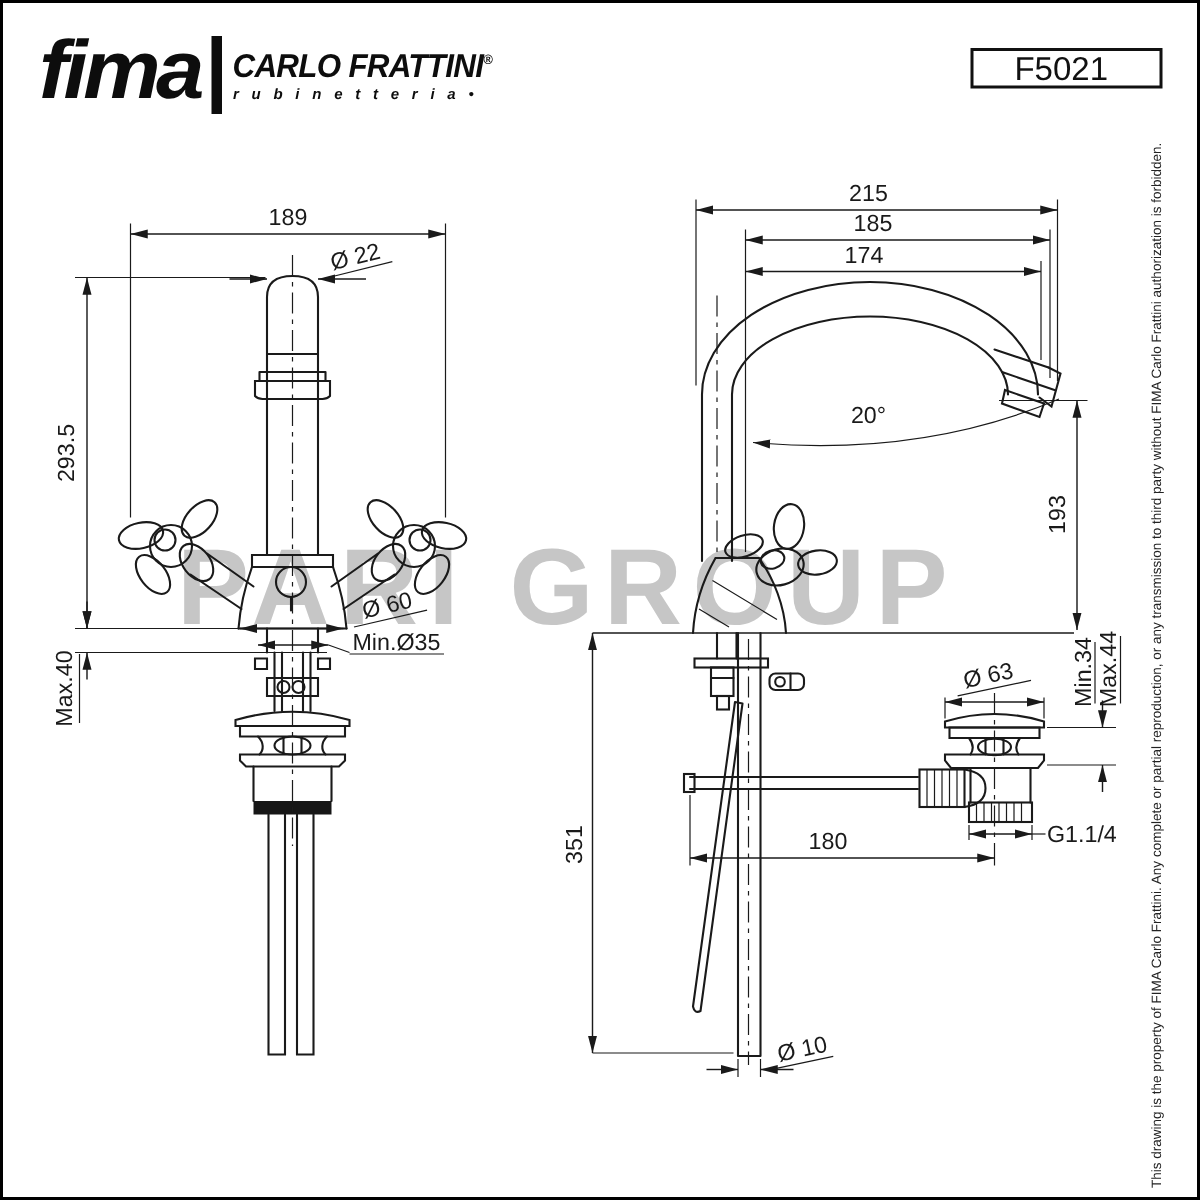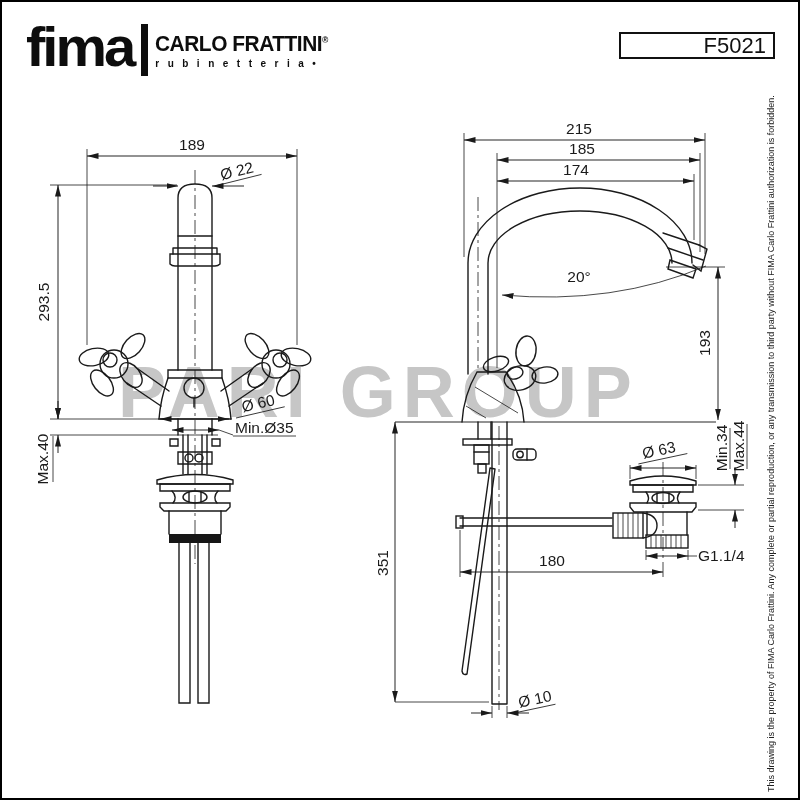--- a/index.html
+++ b/index.html
@@ -1,26 +1,26 @@
 <!DOCTYPE html>
 <html><head>
 <meta charset="utf-8">
 <style>
   html,body{margin:0;padding:0;background:#fff;font-family:"Liberation Sans",sans-serif;}
   .page{position:relative;width:800px;height:800px;box-sizing:border-box;border:2px solid #000;background:#fff;overflow:hidden;}
   
-  .logo{position:absolute;left:24px;top:20px;display:flex;align-items:flex-start;z-index:3;}
+  .logo{position:absolute;left:24px;top:20px;display:flex;align-items:flex-start;z-index:3;font-style:italic;}
   .logo-brand{font-size:58px;font-weight:bold;letter-spacing:-3px;line-height:50px;color:#0d0d0d;transform:scaleY(.95);}
   .logo-bar{width:7px;height:52px;background:#0d0d0d;margin:2px 7px 0 8px;}
   .logo-right{display:flex;flex-direction:column;margin-top:9px;}
   .logo-name{font-size:22px;font-weight:bold;color:#0d0d0d;letter-spacing:-.5px;transform:scaleX(.95);transform-origin:left;white-space:nowrap;}
   .logo-name sup{font-size:9px;}
   .logo-tagline{font-size:10px;font-weight:bold;color:#0d0d0d;letter-spacing:8.5px;margin-top:1px;white-space:nowrap;}
-  .part-box{position:absolute;right:23px;top:30px;width:156px;height:27px;border:2px solid #111;box-sizing:border-box;z-index:3;
-    font-size:22px;color:#111;text-align:right;line-height:23px;padding-right:7px;}
+  .part-box{position:absolute;right:23px;top:30px;width:128px;height:27px;border:2px solid #111;box-sizing:border-box;z-index:3;
+    font-size:22px;color:#111;text-align:center;line-height:23px;padding-right:7px;}
   
   .watermark{position:absolute;left:116px;top:346px;z-index:1;font-size:72px;font-weight:bold;letter-spacing:7px;color:#c6c6c6;line-height:88px;white-space:nowrap;}
   
   .disclaimer{position:absolute;left:764px;top:790px;width:482px;z-index:3;font-size:9px;color:#222;
     transform:rotate(-90deg);transform-origin:0 0;white-space:nowrap;}
   svg.drawing{position:absolute;left:0;top:0;z-index:2;}
   svg text{font-family:"Liberation Sans",sans-serif;font-size:15.5px;fill:#1a1a1a;}
   .part{stroke:#1a1a1a;stroke-width:1.4;fill:none;stroke-linecap:round;}
   .thin{stroke:#1a1a1a;stroke-width:.8;fill:none;}
   .dim{stroke:#1a1a1a;stroke-width:.95;fill:none;}

